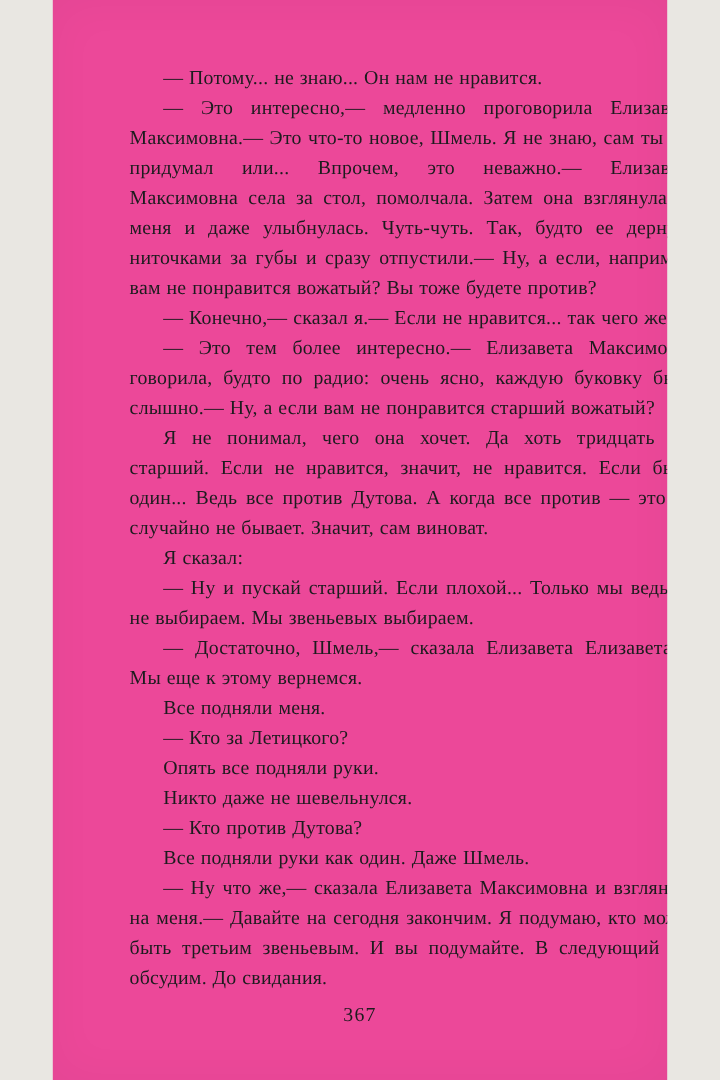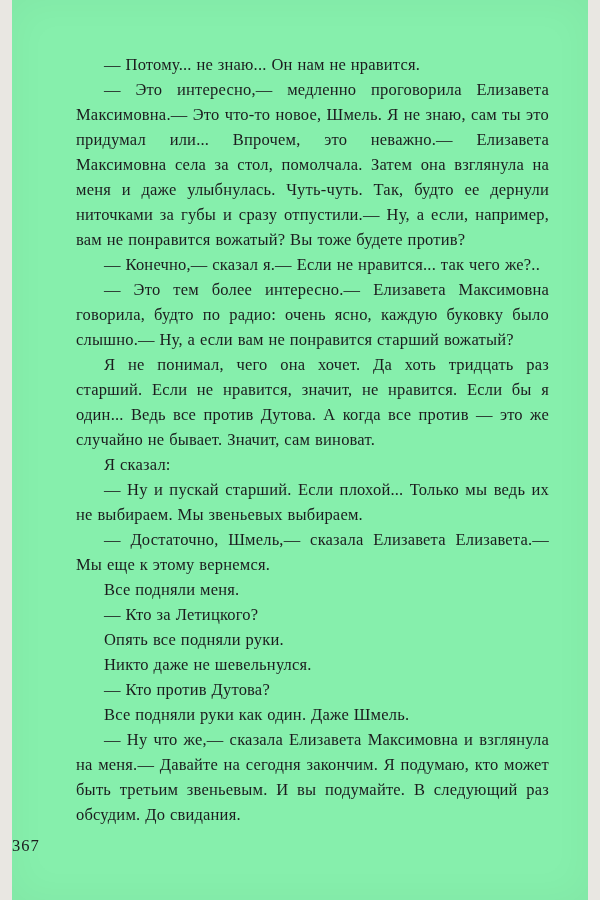--- a/index.html
+++ b/index.html
@@ -2,29 +2,28 @@
 <html><head>
 <meta charset="utf-8">
 <style>
   html, body {
     margin: 0;
     padding: 0;
     background: #e9e7e2;
   }
   .book-page {
     position: relative;
-    width: 556px;
+    width: 512px;
     height: 900px;
     margin: 0 auto;
-    background: #86efac;
+    background: #ec4899;
     box-shadow: inset 0 0 40px rgba(0,0,0,0.04);
     font-family: "Liberation Serif", "DejaVu Serif", serif;
     color: #1c1c1e;
     overflow: hidden;
-    padding-left: 20px;
   }
   .text-column {
     position: absolute;
     left: 64px;
     top: 52px;
     width: 473px;
     font-size: 16.5px;
     line-height: 25px;
     text-align: justify;
     letter-spacing: 0.2px;
@@ -34,20 +33,21 @@
     padding: 0;
     text-indent: 28px;
     word-spacing: 0.5px;
     hyphens: auto;
   }
   .page-number {
     position: absolute;
     left: 0;
     width: 100%;
     top: 836px;
+    text-align: center;
     font-size: 16.5px;
     letter-spacing: 1px;
     color: #1c1c1e;
   }
 </style>
 </head>
 <body>
 
 <div class="book-page">
   <div class="text-column">

